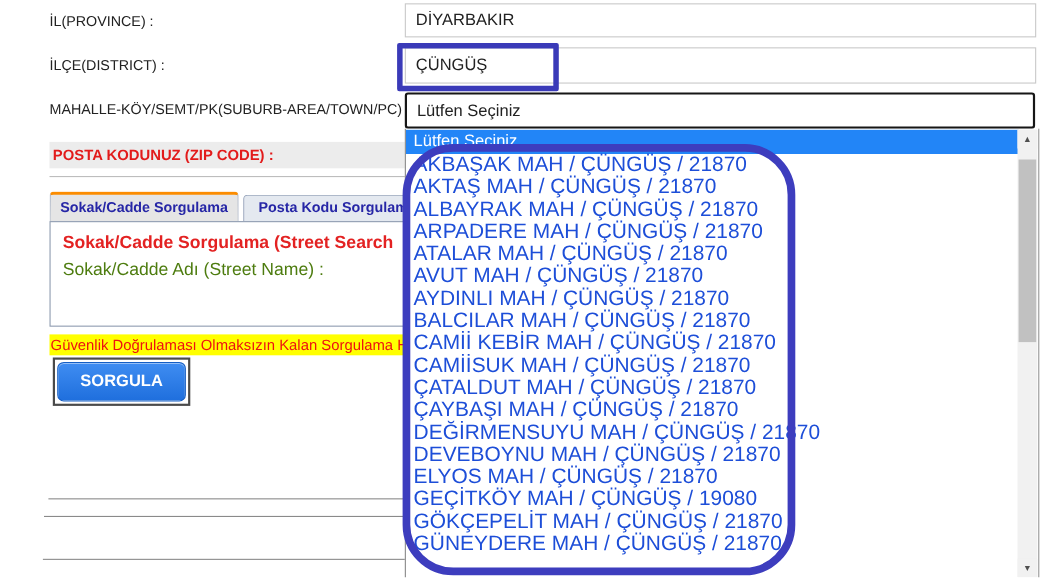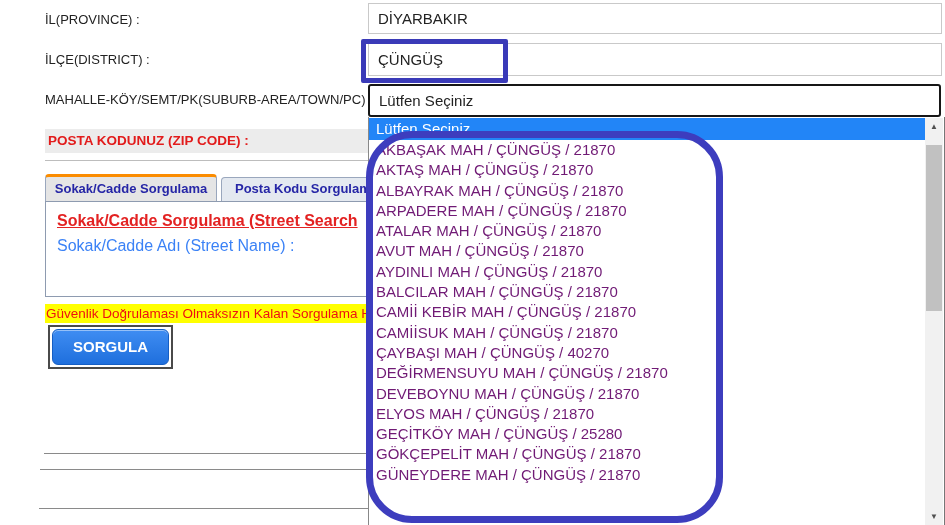--- a/index.html
+++ b/index.html
@@ -26,41 +26,41 @@
                     border:5px solid #3a3ab8; border-radius:2px; z-index:10; pointer-events:none; }
   .anno-rect-list { left:366px; top:131px; width:357px; height:392px;
                     border:7px solid #3d3dbe; border-radius:46px; z-index:10; pointer-events:none; }
 
   
   .dd-panel { left:368px; top:117px; width:577px; height:408px; background:#fff;
               border-left:1px solid #888; border-right:1px solid #777; z-index:5; overflow:hidden; }
   .dd-highlight { position:absolute; left:0; top:1px; width:557px; height:22px; background:#2285f7;
                   color:#fff; font-size:15px; line-height:22px; padding-left:7px; }
   .dd-options { position:absolute; left:0; top:23px; width:557px; }
-  .dd-option { height:20.3px; line-height:20.3px; font-size:15px; color:#701a75; padding-left:7px;
+  .dd-option { height:20.3px; line-height:20.3px; font-size:19px; color:#1d4ed8; padding-left:7px;
                white-space:nowrap; }
   
   .sb { position:absolute; right:1px; top:1px; width:18px; height:407px; background:#f1f1f1; }
   .sb-btn { position:absolute; left:0; width:18px; height:17px; background:#f1f1f1;
             color:#505050; font-size:8px; text-align:center; line-height:17px; }
   .sb-up { top:0; }
   .sb-down { bottom:0; }
   .sb-thumb { position:absolute; left:1px; top:27px; width:16px; height:166px; background:#c1c1c1; }
 
   
   .tab-active { left:45px; top:174px; width:172px; height:27px; background:#e5e5e5;
                 border:1px solid #9aa7bd; border-top:3px solid #fb8c00; border-bottom:none;
                 border-radius:4px 4px 0 0; font-size:13px; font-weight:bold; color:#2626a6;
                 text-align:center; line-height:24px; z-index:1; }
   .tab-idle { left:221px; top:177px; width:171px; height:24px; background:#e4e9f0;
               border:1px solid #9aa7bd; border-bottom:none; border-radius:4px 4px 0 0;
               font-size:13px; font-weight:bold; color:#2626a6; text-align:center; line-height:22px; z-index:1; }
   .tab-box { left:45px; top:201px; width:545px; height:96px; border:1px solid #8e9bb0; background:#fff; z-index:1; }
-  .tab-heading { left:57px; top:212px; font-size:16px; font-weight:bold; color:#e32222; white-space:nowrap; z-index:1;text-decoration:underline; }
-  .tab-sub { left:57px; top:237px; font-size:16px; color:#3b82f6; white-space:nowrap; z-index:1; }
+  .tab-heading { left:57px; top:212px; font-size:16px; font-weight:bold; color:#e32222; white-space:nowrap; z-index:1; }
+  .tab-sub { left:57px; top:237px; font-size:16px; color:#4d7c0f; white-space:nowrap; z-index:1; }
 
   
   .warn-bar { left:45px; top:304px; width:545px; height:19px; background:#ffff00; z-index:1; }
   .warn-text { left:46px; top:306px; font-size:13.5px; color:#ee1111; white-space:nowrap; z-index:1; }
   .btn-outline { left:48px; top:325px; width:125px; height:44px; border:2px solid #4a4a4a; z-index:1; }
   .sorgula-btn { left:52px; top:329px; width:117px; height:36px; border:1px solid #155ec4; border-radius:6px;
                  background:linear-gradient(#3f8df2,#1f6fdd); color:#fff; font-size:15px; font-weight:bold;
                  text-align:center; line-height:34px; z-index:1; cursor:pointer;
                  box-shadow:inset 0 1px 0 rgba(255,255,255,.45); }
 
@@ -92,25 +92,26 @@
       <div class="dd-option">AKBAŞAK MAH / ÇÜNGÜŞ / 21870</div>
       <div class="dd-option">AKTAŞ MAH / ÇÜNGÜŞ / 21870</div>
       <div class="dd-option">ALBAYRAK MAH / ÇÜNGÜŞ / 21870</div>
       <div class="dd-option">ARPADERE MAH / ÇÜNGÜŞ / 21870</div>
       <div class="dd-option">ATALAR MAH / ÇÜNGÜŞ / 21870</div>
       <div class="dd-option">AVUT MAH / ÇÜNGÜŞ / 21870</div>
       <div class="dd-option">AYDINLI MAH / ÇÜNGÜŞ / 21870</div>
       <div class="dd-option">BALCILAR MAH / ÇÜNGÜŞ / 21870</div>
       <div class="dd-option">CAMİİ KEBİR MAH / ÇÜNGÜŞ / 21870</div>
       <div class="dd-option">CAMİİSUK MAH / ÇÜNGÜŞ / 21870</div>
-      <div class="dd-option">ÇAYBAŞI MAH / ÇÜNGÜŞ / 40270</div>
+      <div class="dd-option">ÇATALDUT MAH / ÇÜNGÜŞ / 21870</div>
+      <div class="dd-option">ÇAYBAŞI MAH / ÇÜNGÜŞ / 21870</div>
       <div class="dd-option">DEĞİRMENSUYU MAH / ÇÜNGÜŞ / 21870</div>
       <div class="dd-option">DEVEBOYNU MAH / ÇÜNGÜŞ / 21870</div>
       <div class="dd-option">ELYOS MAH / ÇÜNGÜŞ / 21870</div>
-      <div class="dd-option">GEÇİTKÖY MAH / ÇÜNGÜŞ / 25280</div>
+      <div class="dd-option">GEÇİTKÖY MAH / ÇÜNGÜŞ / 19080</div>
       <div class="dd-option">GÖKÇEPELİT MAH / ÇÜNGÜŞ / 21870</div>
       <div class="dd-option">GÜNEYDERE MAH / ÇÜNGÜŞ / 21870</div>
     </div>
     <div class="sb">
       <div class="sb-btn sb-up">▲</div>
       <div class="sb-thumb"></div>
       <div class="sb-btn sb-down">▼</div>
     </div>
   </div>
 

